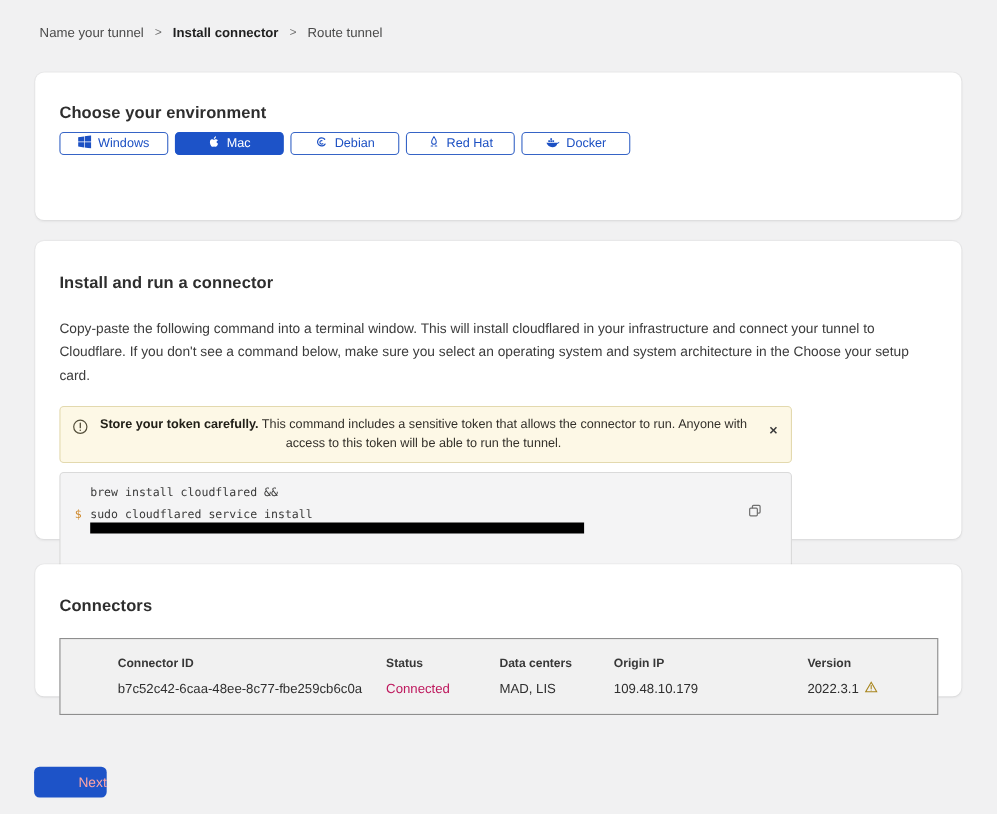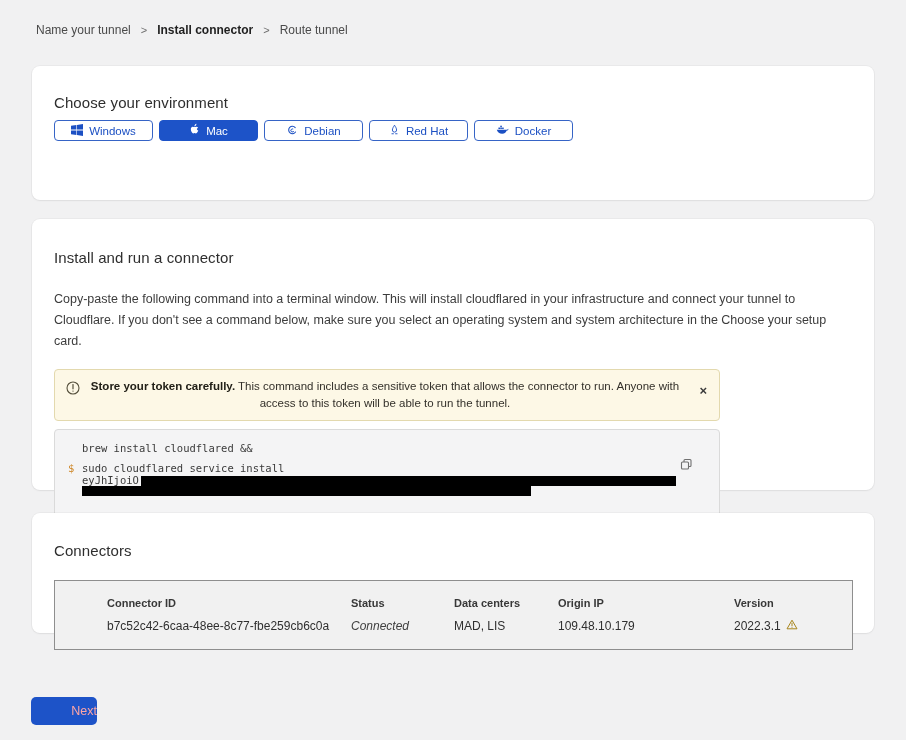--- a/index.html
+++ b/index.html
@@ -23,21 +23,21 @@
   .breadcrumb .crumb { cursor:default; }
   .breadcrumb .active { font-weight:bold; color:#1f1f1f; }
 
   
   .card {
     position:absolute; left:32px; width:842px;
     background:#ffffff; border-radius:8px;
     box-shadow:0 1px 2px rgba(0,0,0,0.05), 0 0 0 1px rgba(0,0,0,0.03);
   }
   .card h2 {
-    font-size:15px; font-weight:normal; color:#2e2e2e; letter-spacing:.1px;
+    font-size:15px; font-weight:bold; color:#2e2e2e; letter-spacing:.1px;
   }
   .card-env   { top:66px;  height:134px; padding:28px 22px 0 22px; }
   .card-inst  { top:219px; height:271px; padding:30px 22px 0 22px; }
   .card-conn  { top:513px; height:120px; padding:29px 22px 0 22px; }
 
   
   .os-label { margin-top:24px; font-size:12.5px; color:#3a3a3a; }
   .os-row { margin-top:9px; display:flex; gap:6px; }
   .os-btn {
     width:99px; height:21px;
@@ -93,21 +93,21 @@
     background:#f1f1f1; border:1px solid #8e8e8e;
     padding:16px 0 0 52px;
   }
   .t-row {
     display:grid;
     grid-template-columns:244px 103px 104px 176px auto;
     align-items:center;
   }
   .t-head { font-size:11px; font-weight:bold; color:#383838; }
   .t-vals { margin-top:10px; font-size:12px; color:#2f2f2f; }
-  .status-connected { color:#404040;font-style:italic; }
+  .status-connected { color:#be185d; }
   .version-cell { display:flex; align-items:center; gap:5px; }
 
   
   .next-btn {
     position:absolute; left:31px; top:697px;
     width:66px; height:28px;
     background:#1d53c8; color:#fca5a5; border:none; border-radius:5px;
     font-size:12.5px; font-family:inherit; cursor:pointer;text-align:right;
   }
 </style>
@@ -198,23 +198,20 @@
       </span>
       <span class="warn-text"><b>Store your token carefully.</b><span> This command includes a sensitive token that allows the connector to run. Anyone with access to this token will be able to run the tunnel.</span></span>
       <button class="warn-close">×</button>
     </div>
 
     <div class="codeblock">
       <div class="code-line">brew install cloudflared &amp;&amp;</div>
       <div class="code-gap"></div>
       <div class="code-line line2">
         <span class="prompt">$</span><span>sudo cloudflared service install</span>
-      </div>
-      <div class="code-line token-line">
-        <span>eyJhIjoiO</span><span class="redact bar1"></span>
       </div>
       <div class="code-line">
         <span class="redact bar2"></span>
       </div>
       <button class="copy-btn">
         <svg width="13" height="13" viewBox="0 0 13 13" fill="none" stroke="#707070">
           <rect x="4" y="1.5" width="7" height="7" rx="1" stroke-width="1.1"></rect>
           <rect x="1.5" y="4" width="7" height="7" rx="1" stroke-width="1.1" fill="#f4f4f5"></rect>
         </svg>
       </button>

